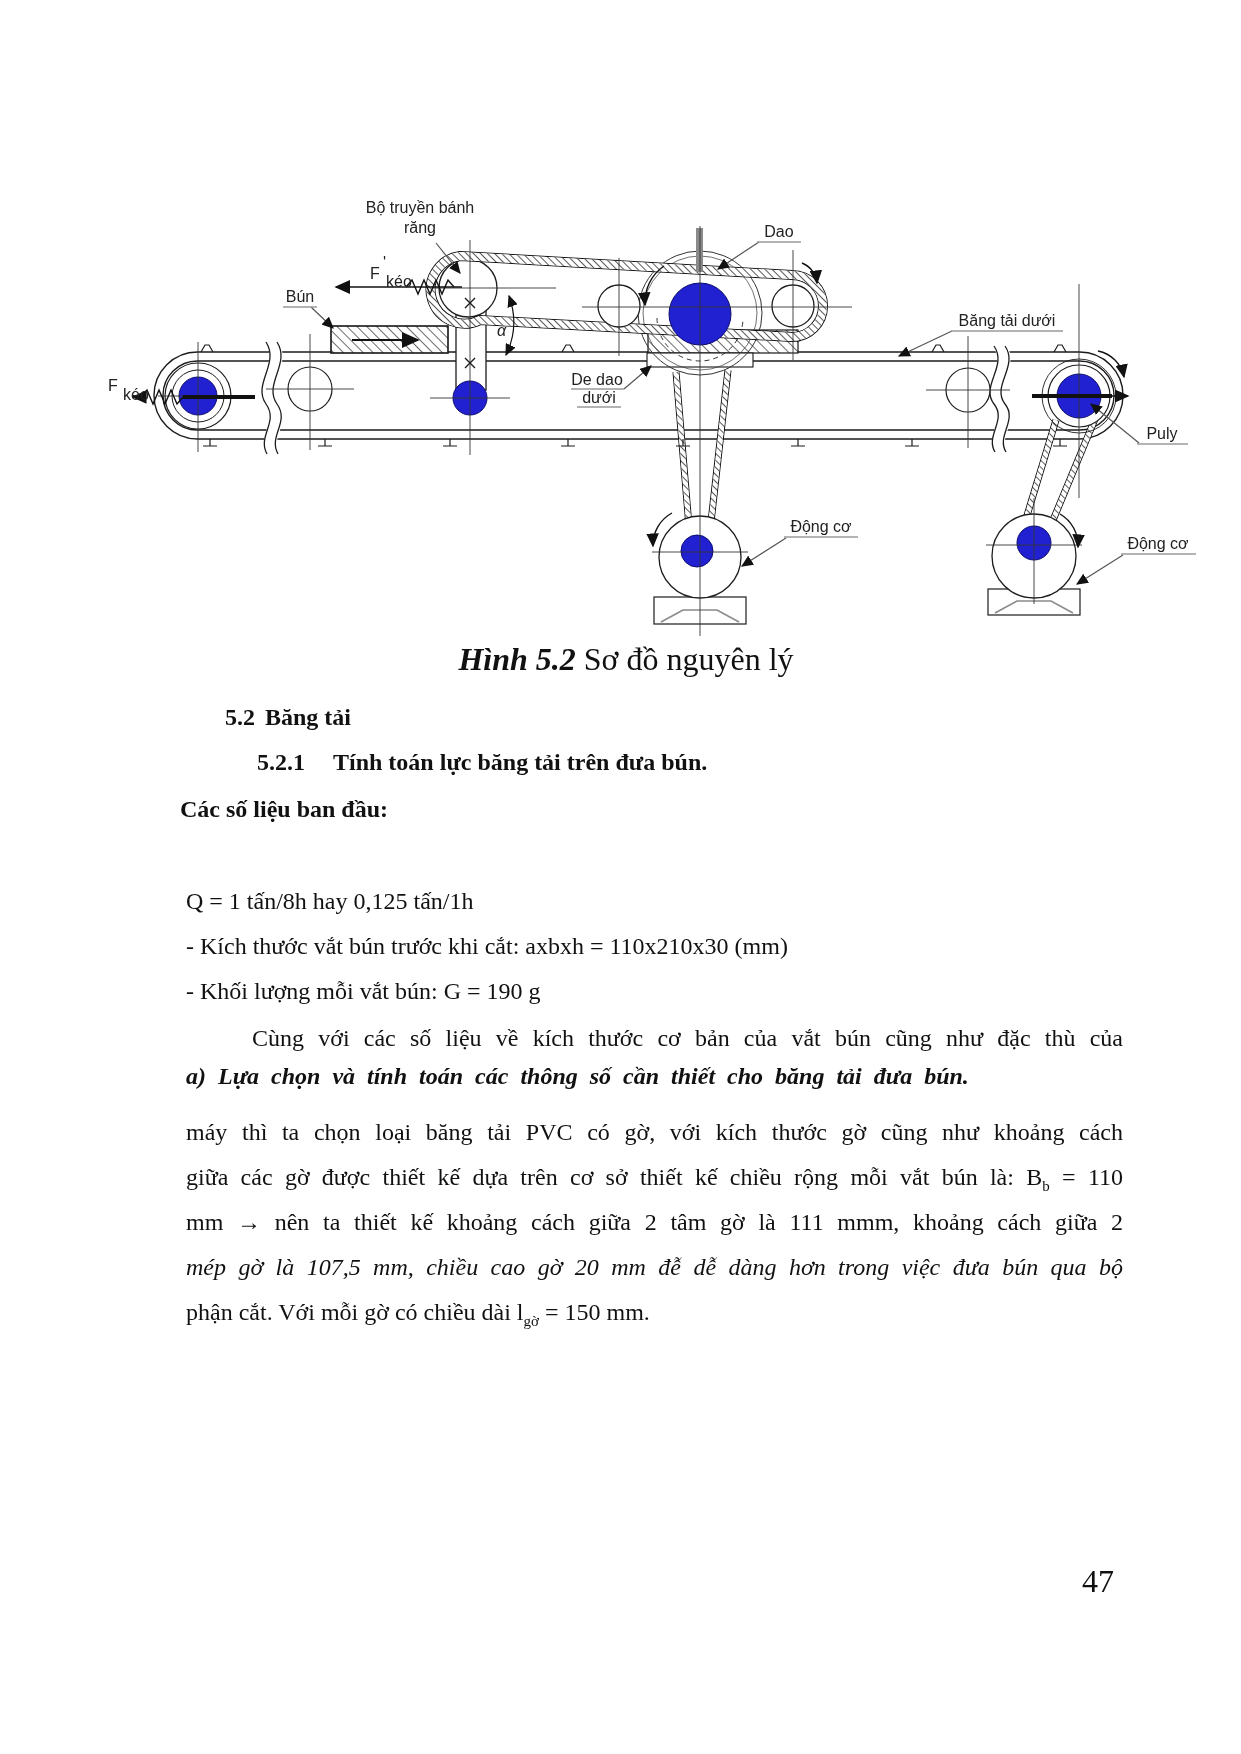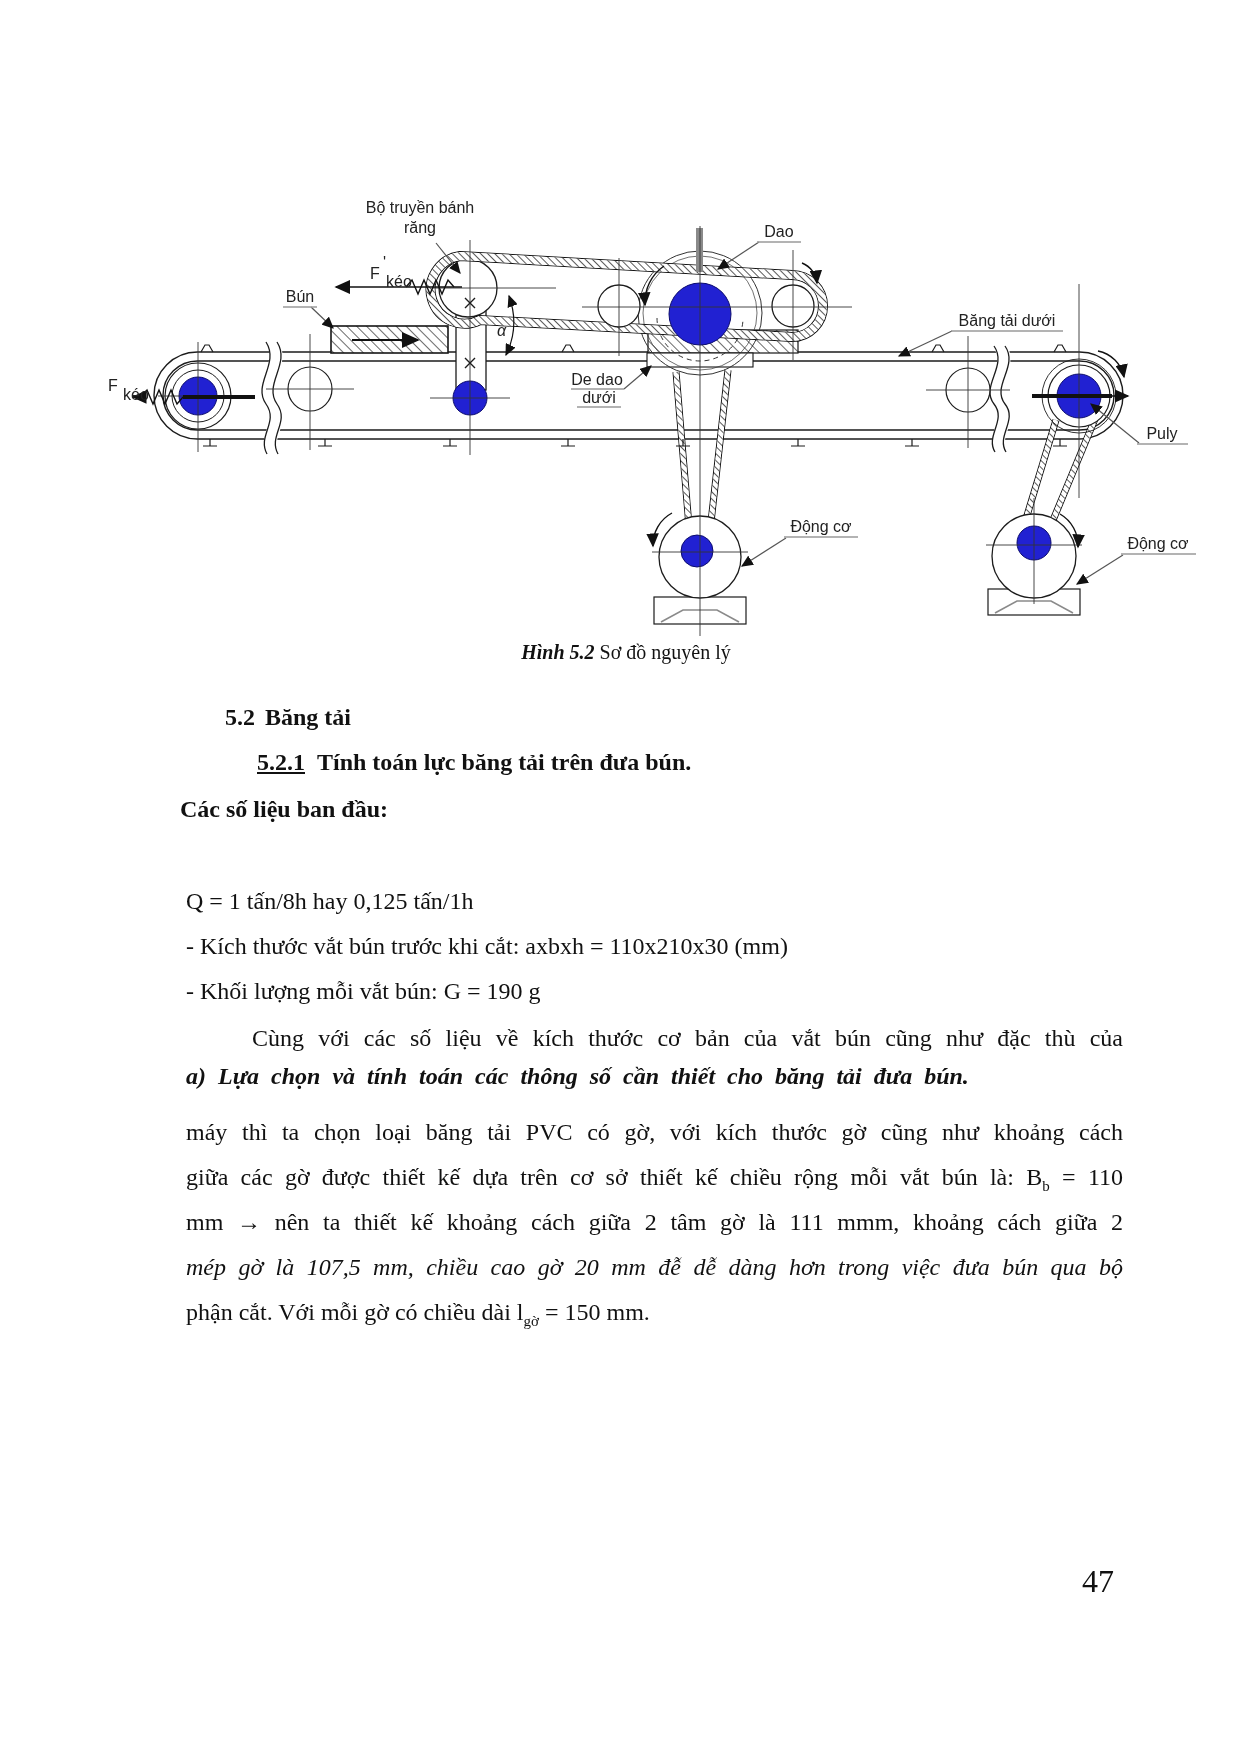--- a/index.html
+++ b/index.html
@@ -2,28 +2,28 @@
 <html><head>
 <meta charset="utf-8">
 <style>
   html,body{margin:0;padding:0;}
   body{width:1241px;height:1754px;background:#ffffff;position:relative;
        font-family:"Liberation Serif",serif;color:#111;overflow:hidden;}
   .abs{position:absolute;}
   .t{position:absolute;font-size:24px;line-height:33px;white-space:nowrap;}
   .b{font-weight:bold;}
   .cap-b{font-weight:bold;font-style:italic;}
-  .caption{position:absolute;left:186px;width:880px;text-align:center;font-size:20px;}
+  .caption{position:absolute;left:186px;width:880px;text-align:center;font-size:32px;}
   .jline{position:absolute;left:186px;width:937px;font-size:24px;line-height:33px;
          text-align:justify;text-align-last:justify;}
   .jline.last{text-align:left;text-align-last:left;}
   .indent{text-indent:66px;}
   sub{font-size:15px;}
   .num-gap1{margin-right:10px;}
-  .num-gap2{margin-right:12px;text-decoration:underline;}
+  .num-gap2{margin-right:28px;}
   .aw{word-spacing:6px;}
   .arrow-b{font-weight:bold;}
   svg text{font-family:"Liberation Sans",sans-serif;font-size:16px;fill:#222;}
   svg .lt{font-size:16px;}
   .pageno{position:absolute;font-size:32px;}
 </style>
 </head>
 <body>
 
 <div class="abs" style="left:0;top:0;width:1241px;height:1274px;">

